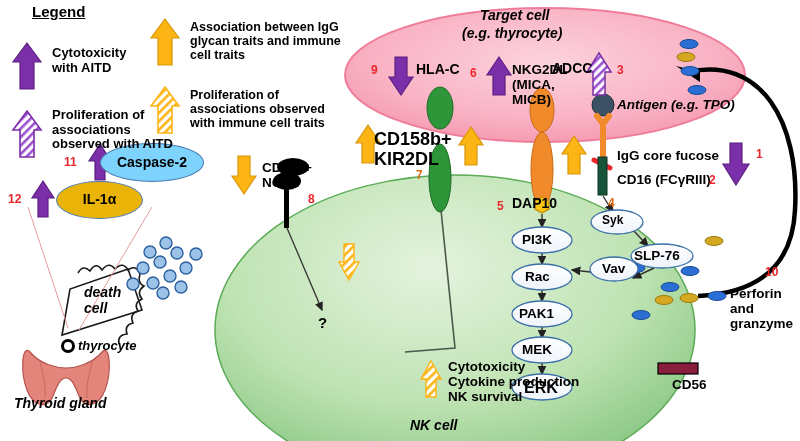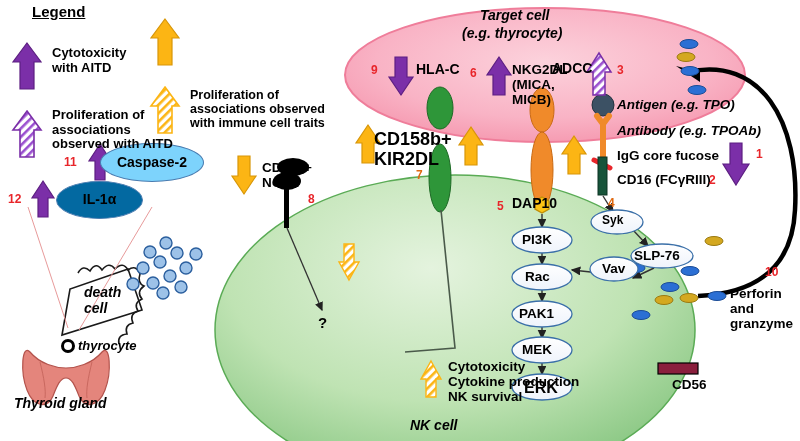--- a/index.html
+++ b/index.html
@@ -226,52 +226,54 @@
     <path d="M11,1 L21,19 L16,19 L16,37 L6,37 L6,19 L1,19 Z" fill="url(#hatchY)" stroke="#fcb514" stroke-width="1.4"></path>
     </svg>
 
   <div class="abs" style="left:100px;top:143px;width:102px;height:37px;border-radius:50%;
               background:#7dd3fc;border:1.4px solid #4a7cb0;
               display:flex;align-items:center;justify-content:center;">
     <span class="txt" style="font-size:14px">Caspase-2</span>
   </div>
 
   <div class="abs" style="left:56px;top:181px;width:85px;height:36px;border-radius:50%;
-              background:#0369a1;border:1.4px solid #4a7cb0;
+              background:#eab308;border:1.4px solid #4a7cb0;
               display:flex;align-items:center;justify-content:center;">
     <span class="txt" style="font-size:14px">IL-1α</span>
   </div>
 
   <div class="abs txt" style="left:32px;top:4px;font-size:15px;text-decoration:underline;text-align:right;">Legend</div>
 
   <div class="abs txt" style="left:52px;top:46px;font-size:13px">Cytotoxicity
 with AITD</div>
   <div class="abs txt" style="left:52px;top:108px;font-size:13px">Proliferation of
 associations
 observed with AITD</div>
+  <div class="abs txt" style="left:190px;top:20px;font-size:12.5px">Association between IgG
+glycan traits and immune
+cell traits</div>
   <div class="abs txt" style="left:190px;top:88px;font-size:12.5px">Proliferation of
 associations observed
 with immune cell traits</div>
 
   <div class="abs txt ital" style="left:480px;top:8px;font-size:14px">Target cell</div>
   <div class="abs txt ital" style="left:462px;top:26px;font-size:14px">(e.g. thyrocyte)</div>
 
   <div class="abs num" style="left:371px;top:63px">9</div>
   <div class="abs txt" style="left:416px;top:62px;font-size:14px">HLA-C</div>
 
   <div class="abs num" style="left:470px;top:66px">6</div>
   <div class="abs txt" style="left:512px;top:62px;font-size:13.5px">NKG2DL
 (MICA,
 MICB)</div>
 
   <div class="abs txt" style="left:552px;top:61px;font-size:14px">ADCC</div>
   <div class="abs num" style="left:617px;top:63px">3</div>
 
   <div class="abs txt ital" style="left:617px;top:97px;font-size:13.5px">Antigen (e.g. TPO)</div>
-  <div class="abs txt ital" style="left:617px;top:123px;font-size:13.5px">Antibody (e.g. TPOAb)</div>
   <div class="abs txt" style="left:617px;top:148px;font-size:13.5px">IgG core fucose</div>
   <div class="abs num" style="left:756px;top:147px">1</div>
   <div class="abs txt" style="left:617px;top:172px;font-size:13.5px">CD16 (FCγRIII)</div>
   <div class="abs num" style="left:709px;top:173px">2</div>
   <div class="abs numo" style="left:608px;top:196px">4</div>
 
   <div class="abs txt" style="left:262px;top:160px;font-size:13.5px">CD335+
 NCR1</div>
   <div class="abs num" style="left:308px;top:192px">8</div>
 

